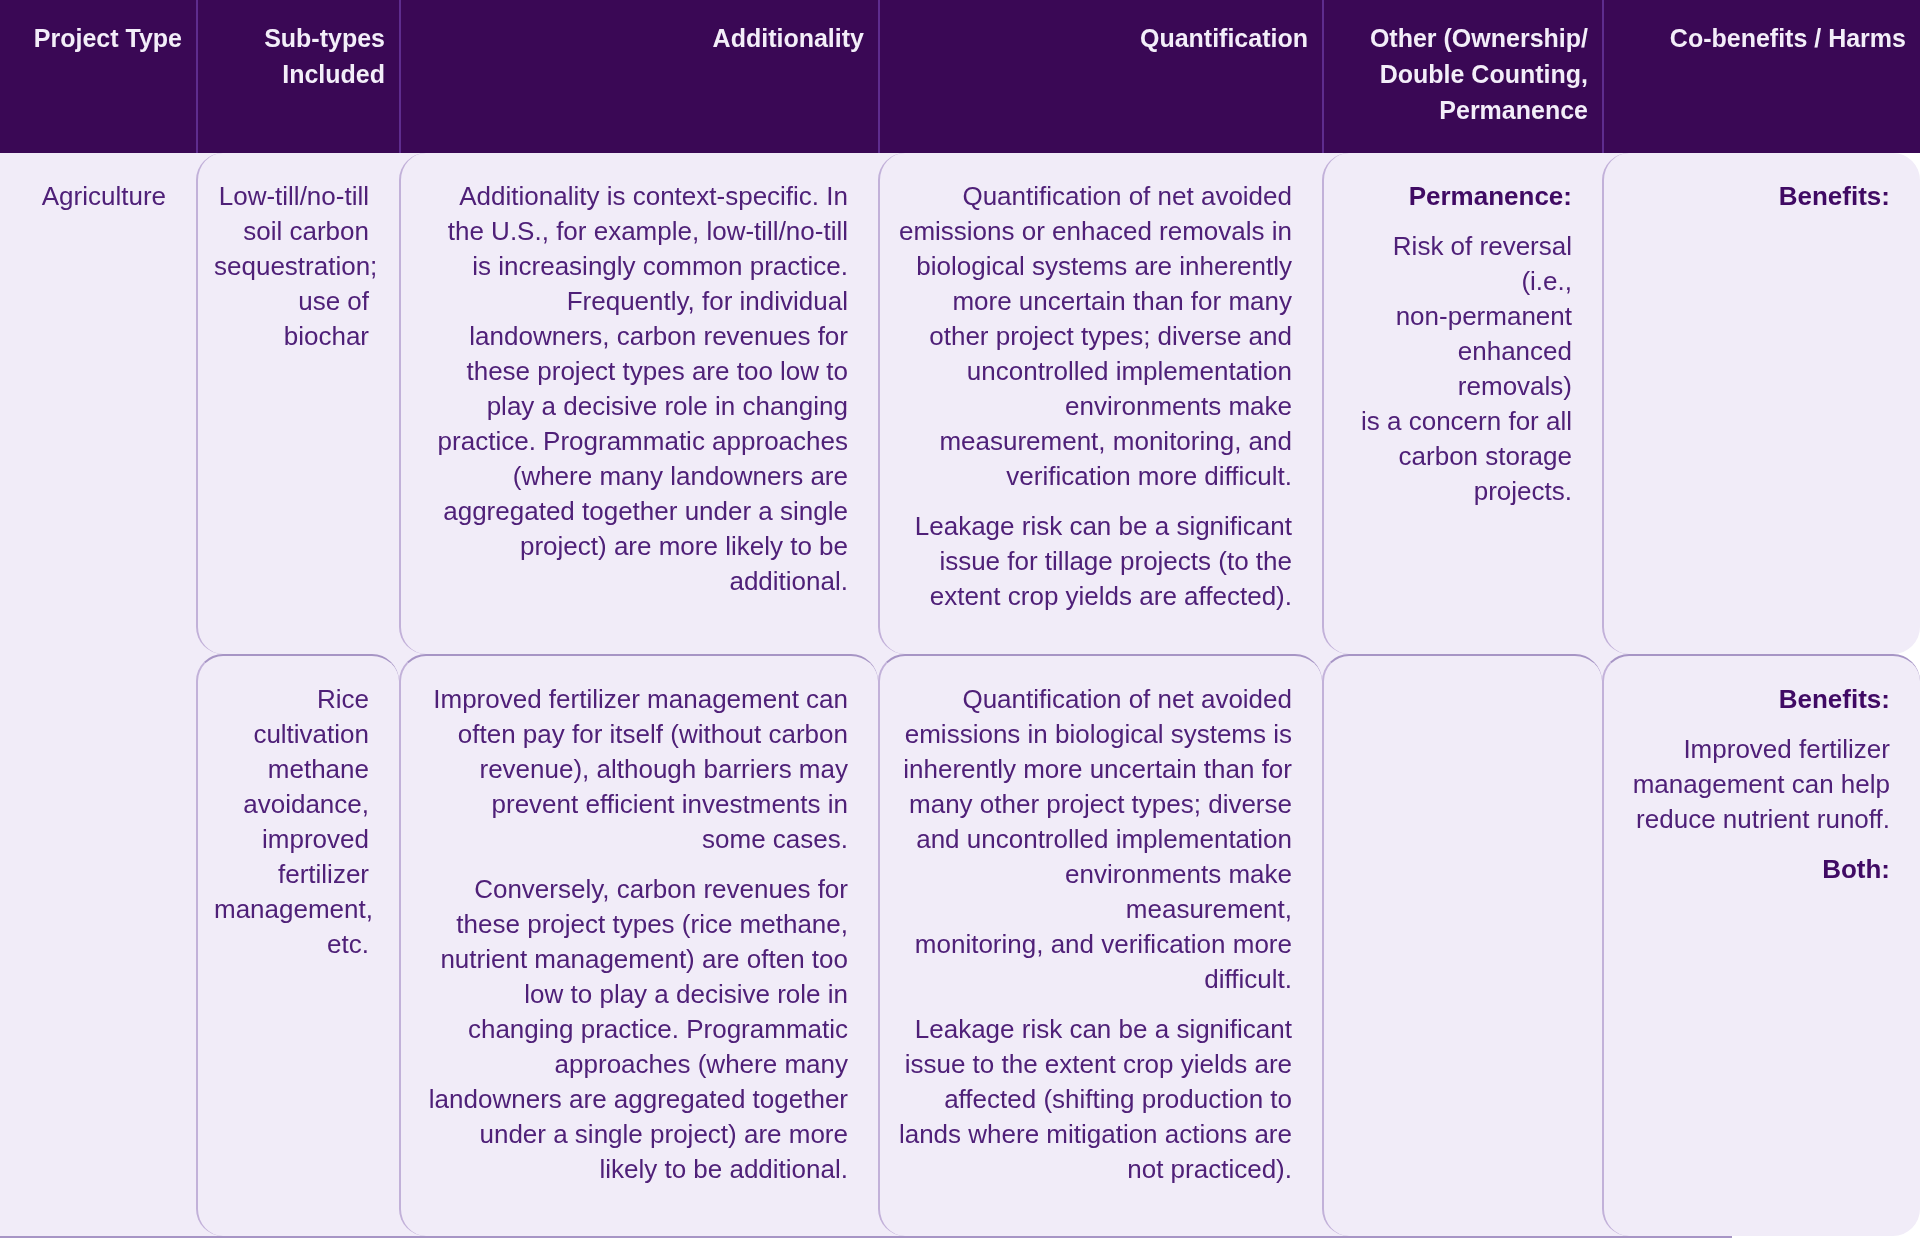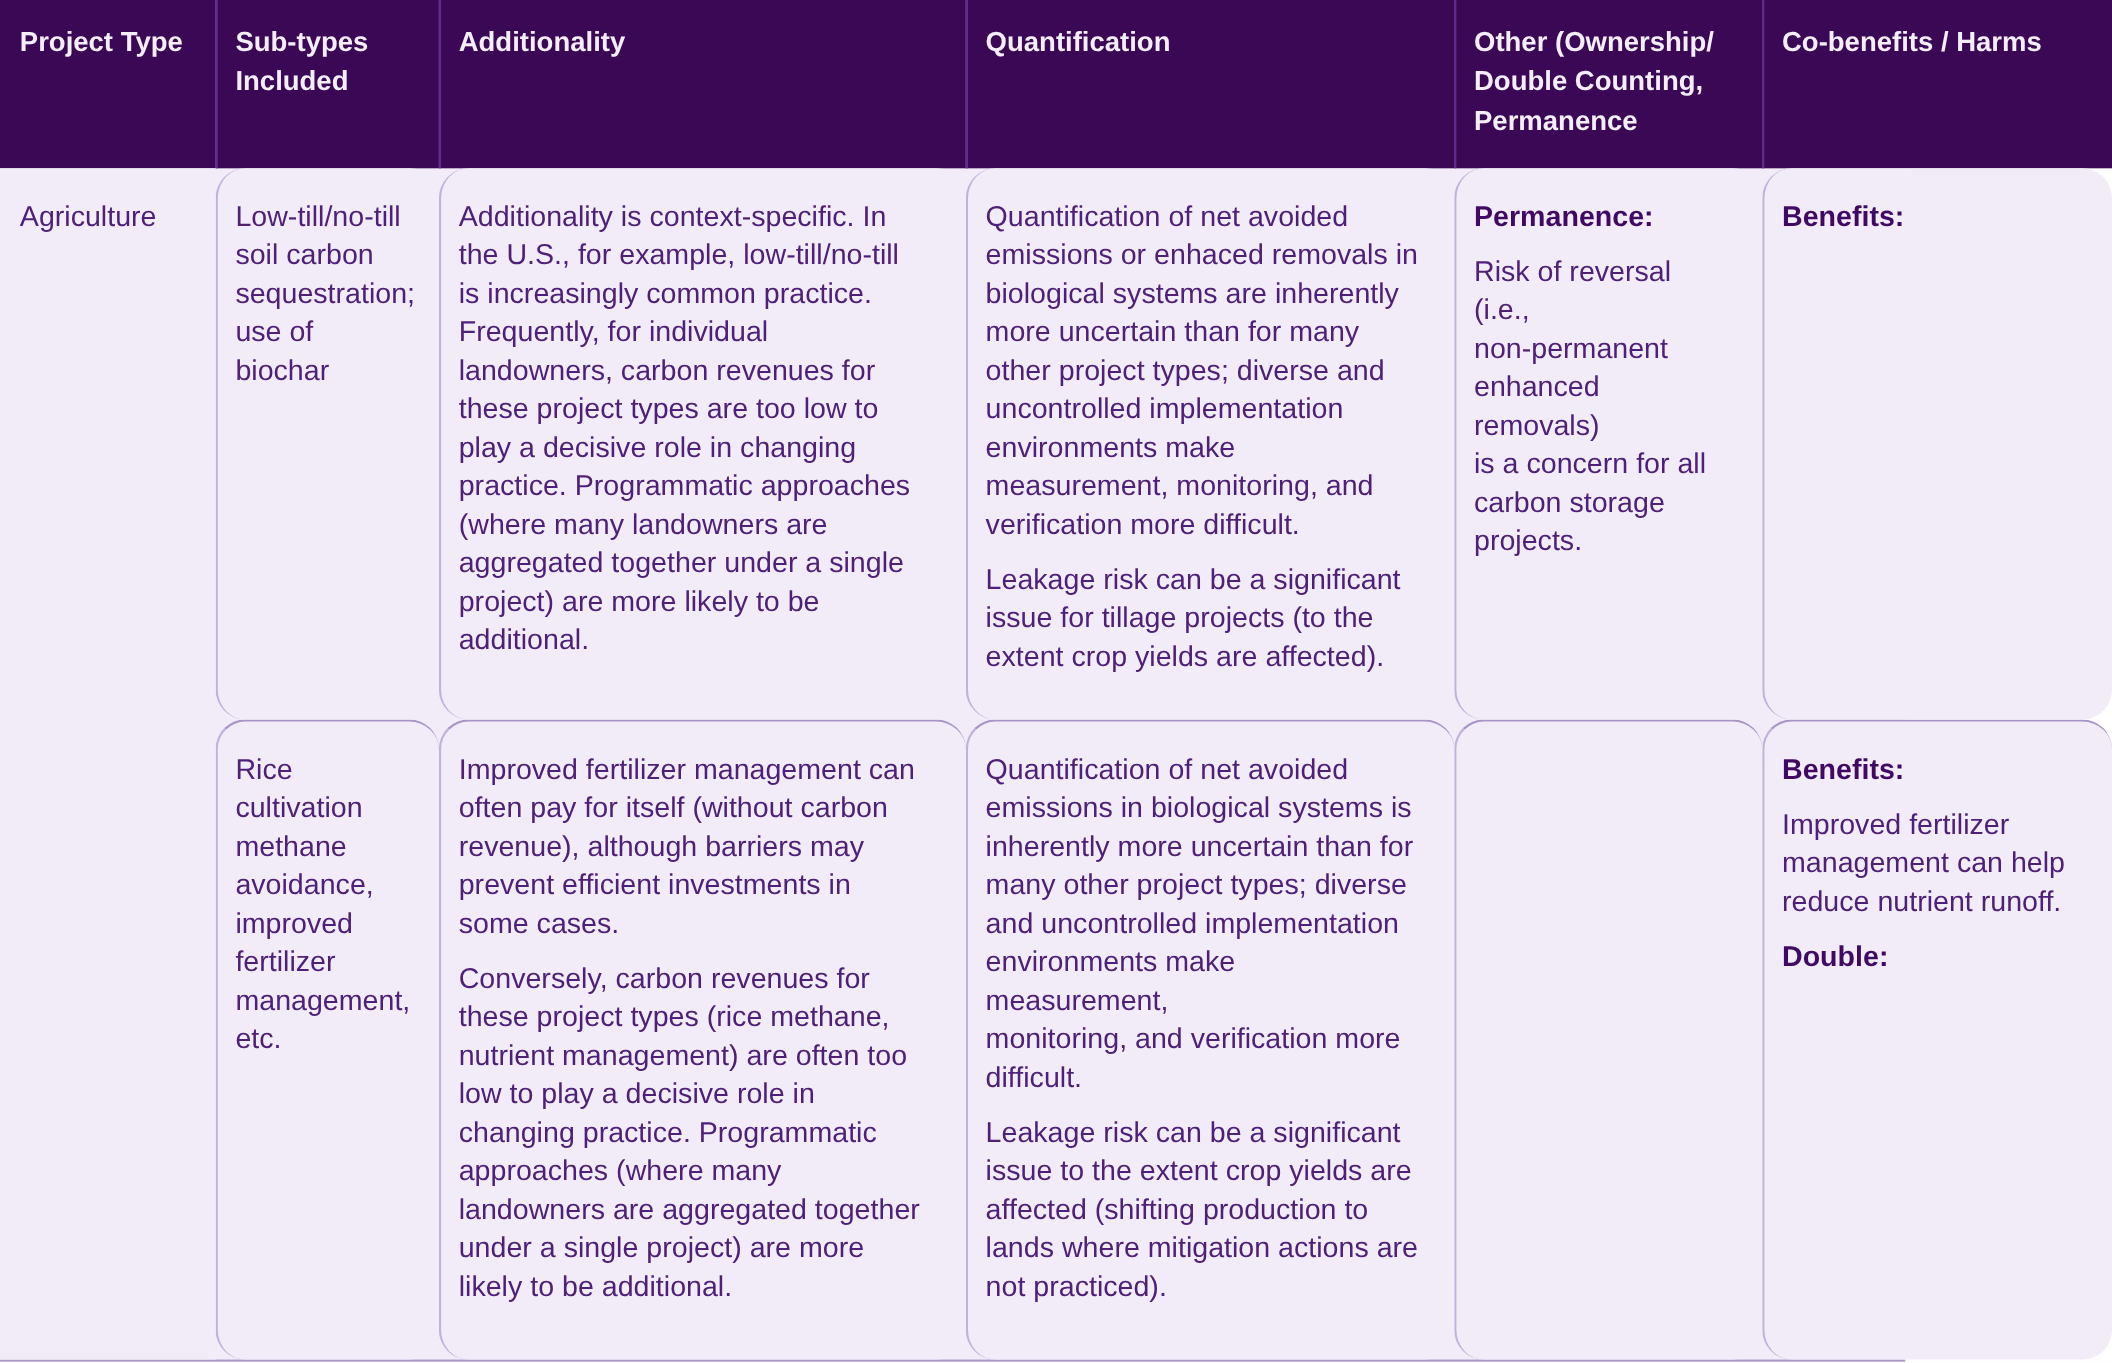--- a/index.html
+++ b/index.html
@@ -19,20 +19,21 @@
     font-family:"Liberation Sans", sans-serif;
     -webkit-font-smoothing:antialiased;
   }
   .table{
     width:1732px;
     display:grid;
     grid-template-columns:196px 203px 479px 444px 280px 318px;
     grid-template-rows:153px 501px 582px;
     background:var(--body_bg,#f1ecf8);
     border-bottom:2px solid var(--grid_horizontal,#a795c5);
+    text-align:right;
   }
   .th{
     background:var(--header_bg,#3a0855);
     color:var(--header_text,#f3eef9);
     font-size:25px;
     font-weight:bold;
     line-height:36px;
     padding:20px 14px 0 16px;
     white-space:pre-line;
   }
@@ -164,16 +165,16 @@
 affected (shifting production to
 lands where mitigation actions are
 not practiced).</p>
   </div>
   <div class="td divided row-divided"></div>
   <div class="td divided row-divided">
     <p class="cell-label">Benefits:</p>
     <p>Improved fertilizer
 management can help
 reduce nutrient runoff.</p>
-    <p class="cell-label">Double:</p>
+    <p class="cell-label">Both:</p>
   </div>
 
 </div>
 
 </body></html>

